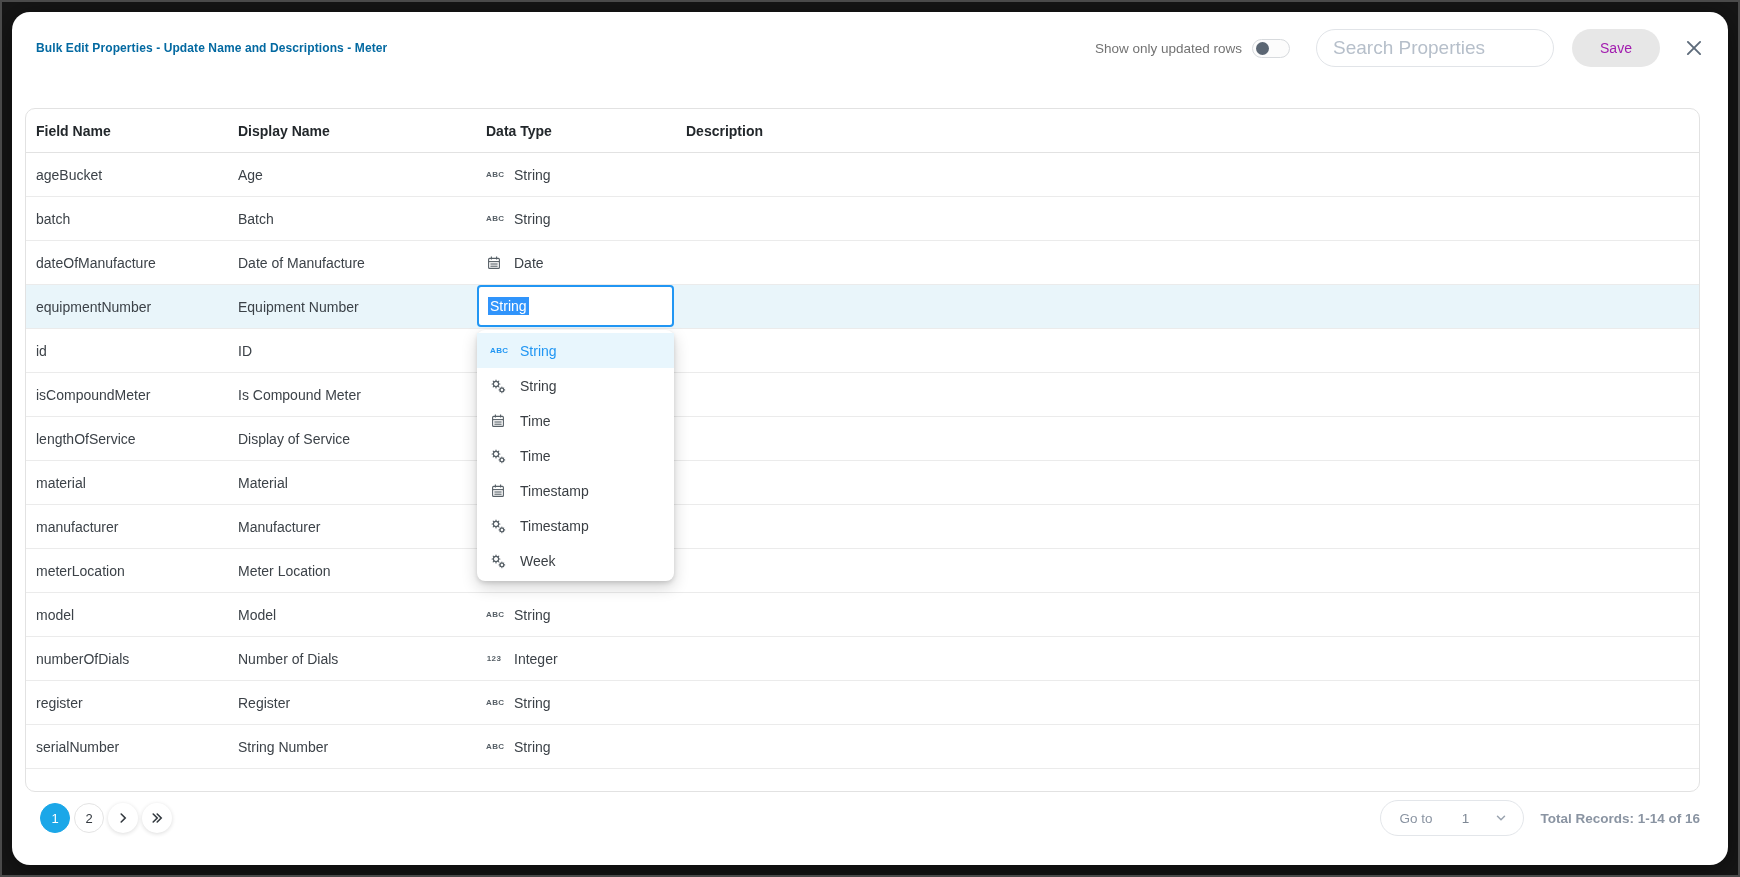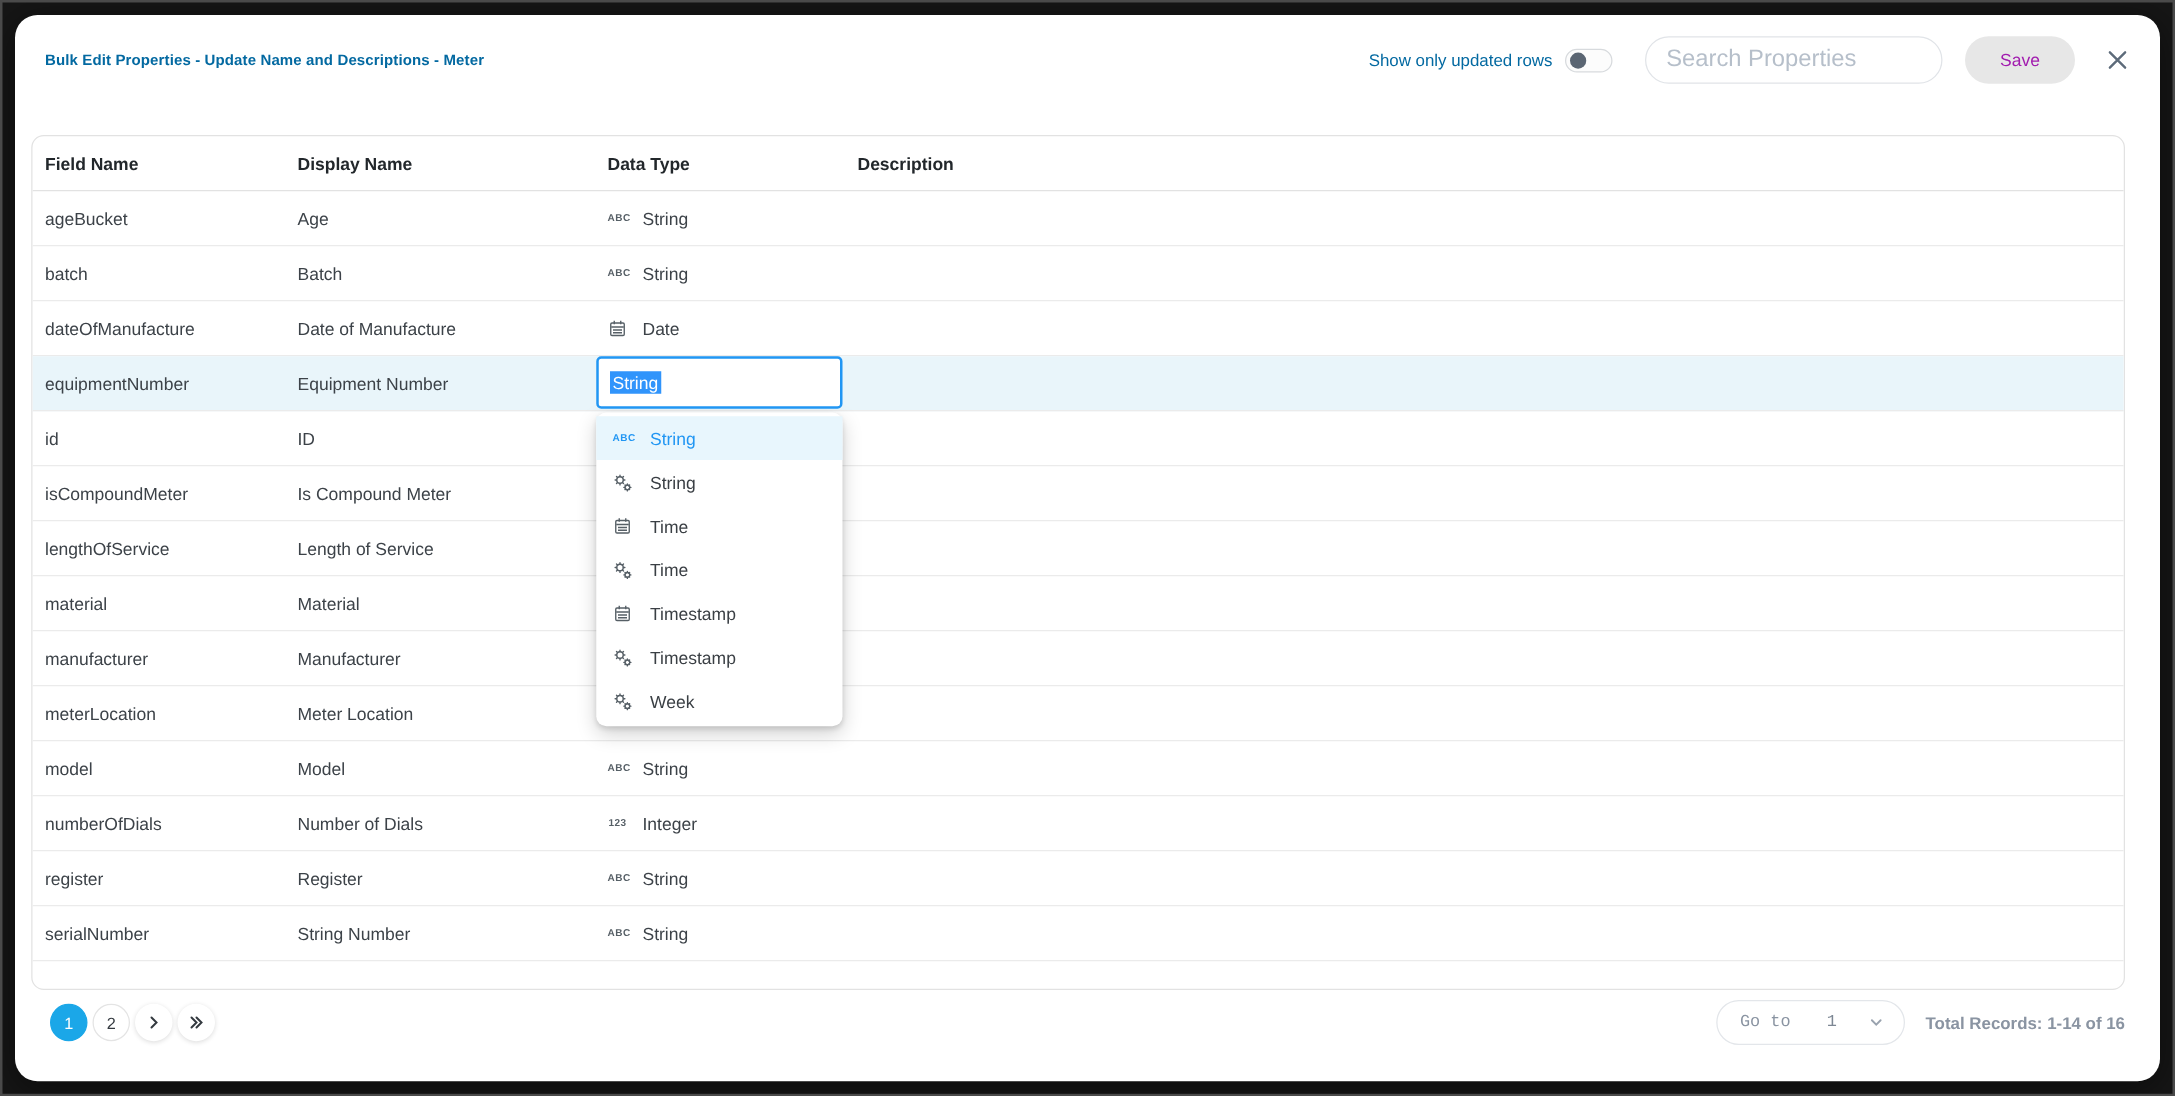--- a/index.html
+++ b/index.html
@@ -18,21 +18,21 @@
     box-shadow: 0 6px 30px rgba(0,0,0,0.5);
   }
   
   .modal-header {
     position: absolute; top: 0; left: 0; right: 0; height: 72px;
     display: flex; align-items: center;
     padding: 0 24px 0 24px;
   }
   .title { font-size: 12px; font-weight: 700; color: #0369a1; letter-spacing: .1px; }
   .header-right { margin-left: auto; display: flex; align-items: center; }
-  .toggle-label { font-size: 13.5px; font-weight: 500; color: #0369a1; }
+  .toggle-label { font-size: 13.5px; font-weight: 500; color: #737373; }
   .toggle {
     width: 38px; height: 19px; border-radius: 10px;
     border: 1px solid #d7dadd; background: #fcfcfc;
     position: relative; margin-left: 10px; cursor: pointer;
   }
   .toggle-knob {
     position: absolute; left: 3px; top: 2px;
     width: 13px; height: 13px; border-radius: 50%;
     background: #5b6673;
   }
@@ -111,21 +111,20 @@
     border: 1px solid #e4e4e4; cursor: pointer;
   }
   .page-circle.active { background: #1ba7e8; color: #fff; border-color: #1ba7e8; font-weight: 500; }
   .page-circle.navbtn { border: none; box-shadow: 0 1px 4px rgba(0,0,0,0.14); }
   .footer-right { margin-left: auto; display: flex; align-items: center; }
   .goto-pill {
     height: 36px; border: 1px solid #e3e6ea; border-radius: 18px;
     display: flex; align-items: center; padding: 0 15px 0 18px;
     color: #8a94a2; font-size: 13.5px; font-weight: 500; gap: 8px; cursor: pointer;
     background: #fff;
-    font-family: Liberation Mono, monospace;
   }
   .goto-value { margin-left: 18px; color: #7d8794; min-width: 14px; text-align: center; }
   .goto-caret { margin-left: 14px; display: block; }
   .total-records { margin-left: 16px; color: #8a94a2; font-size: 13.5px; font-weight: 600; }
 </style>
 </head>
 <body>
 
 <div class="modal">
 
@@ -212,21 +211,21 @@
           <div class="cell"></div>
         </div>
         <div class="trow">
           <div class="cell">isCompoundMeter</div>
           <div class="cell">Is Compound Meter</div>
           <div class="cell type"></div>
           <div class="cell"></div>
         </div>
         <div class="trow">
           <div class="cell">lengthOfService</div>
-          <div class="cell">Length of Service</div>
+          <div class="cell">Display of Service</div>
           <div class="cell type"></div>
           <div class="cell"></div>
         </div>
         <div class="trow">
           <div class="cell">material</div>
           <div class="cell">Material</div>
           <div class="cell type"></div>
           <div class="cell"></div>
         </div>
         <div class="trow">

